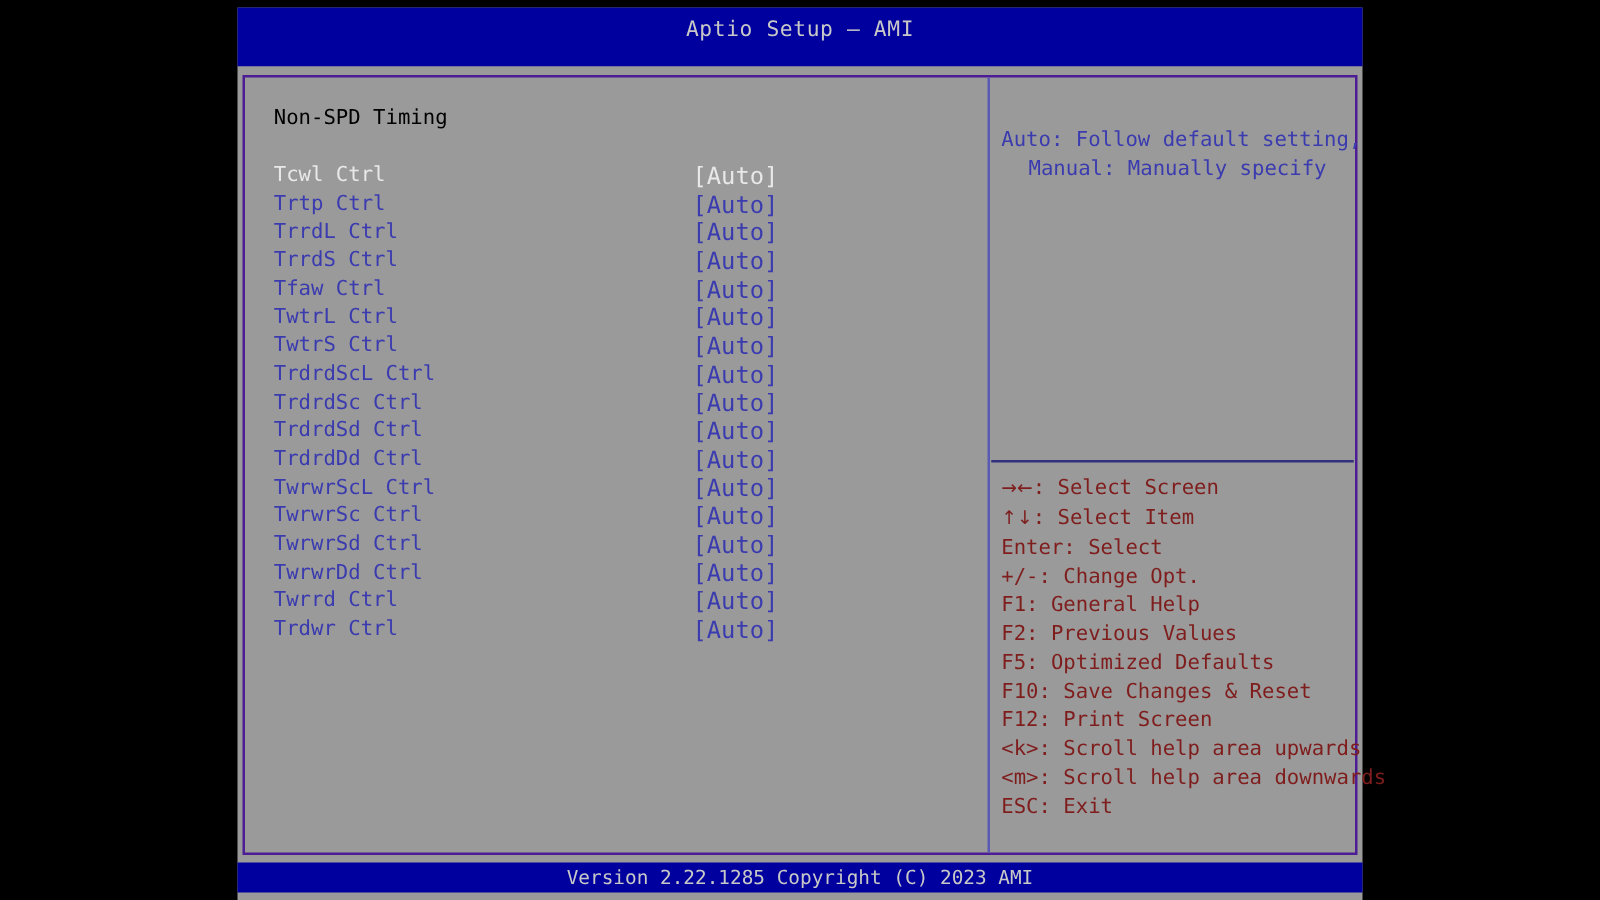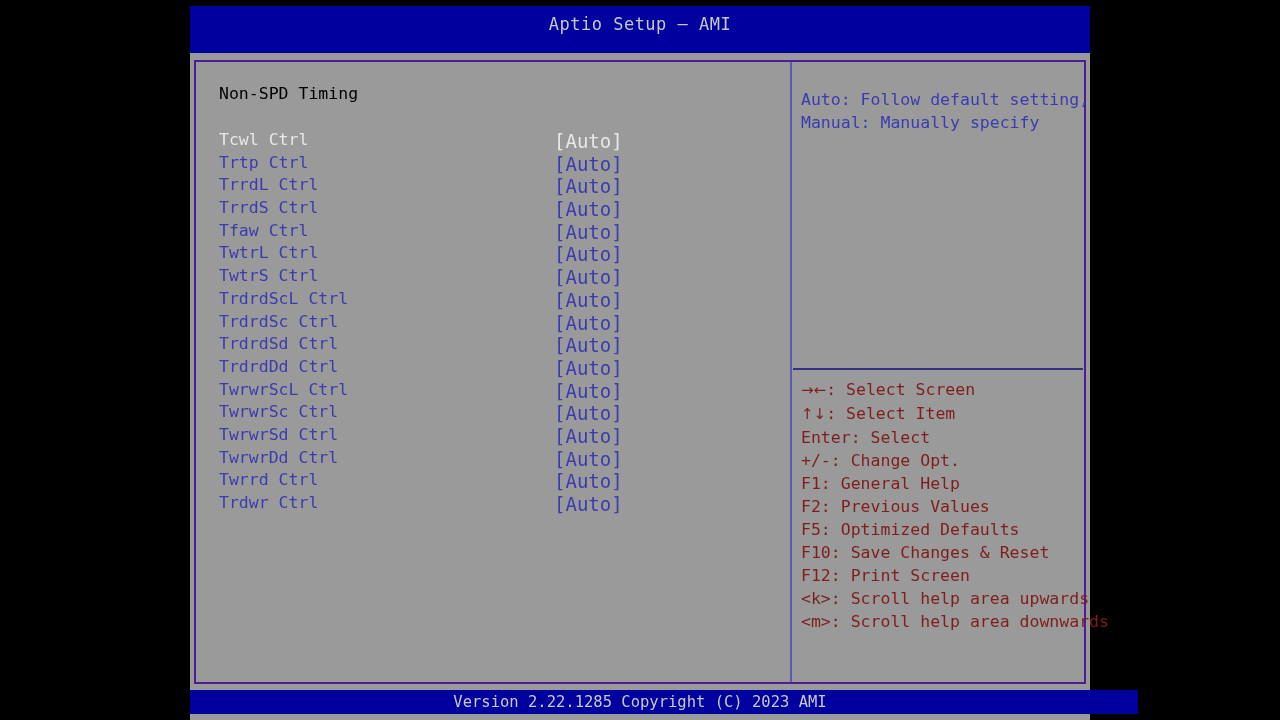--- a/index.html
+++ b/index.html
@@ -146,22 +146,23 @@
   #help-panel {
     position: absolute;
     left: 596px;
     top: 0;
     width: 292px;
     height: 620px;
   }
   #help-description {
     position: absolute;
     left: 9px;
-    top: 26px;
+    top: 38px;
     width: 282px;
+    text-align: center;
   }
   .help-desc-line {
     color: #3b3bb0;
     font-size: 16.5px;
     line-height: 23px;
     white-space: pre;
   }
   #help-separator {
     position: absolute;
     left: 1px;
@@ -188,21 +189,20 @@
   }
 
   
   #footer-bar {
     position: absolute;
     left: 0;
     top: 684px;
     width: 900px;
     height: 24px;
     background: #00009f;
-    padding-left: 48px;
   }
   #footer-text {
     position: absolute;
     left: 0;
     top: 3px;
     width: 900px;
     text-align: center;
     color: #c8c8c8;
     font-size: 15.5px;
     white-space: pre;
@@ -308,20 +308,21 @@
             <div class="help-key-line"><span class="key-glyph">↑↓</span><span>: Select Item</span></div>
             <div class="help-key-line"><span>Enter: Select</span></div>
             <div class="help-key-line"><span>+/-: Change Opt.</span></div>
             <div class="help-key-line"><span>F1: General Help</span></div>
             <div class="help-key-line"><span>F2: Previous Values</span></div>
             <div class="help-key-line"><span>F5: Optimized Defaults</span></div>
             <div class="help-key-line"><span>F10: Save Changes &amp; Reset</span></div>
             <div class="help-key-line"><span>F12: Print Screen</span></div>
             <div class="help-key-line"><span>&lt;k&gt;: Scroll help area upwards</span></div>
             <div class="help-key-line"><span>&lt;m&gt;: Scroll help area downwards</span></div>
+            <div class="help-key-line"><span>ESC: Exit</span></div>
           </div>
       </div>
 
     </div>
 
     <div id="footer-bar">
       <div id="footer-text">Version 2.22.1285 Copyright (C) 2023 AMI</div>
     </div>
 
   </div>

